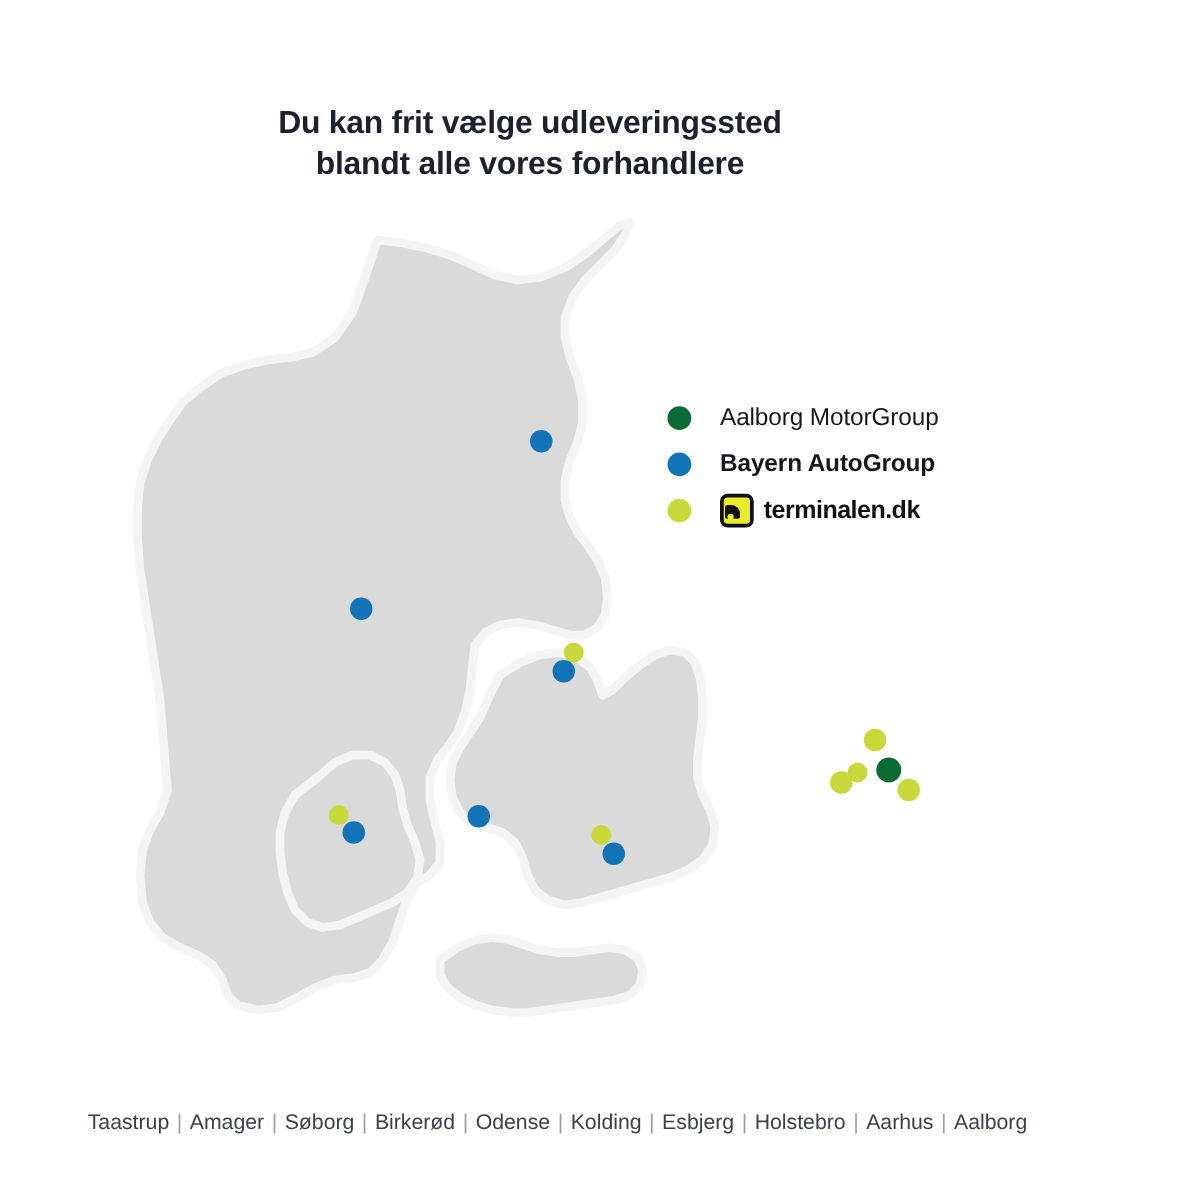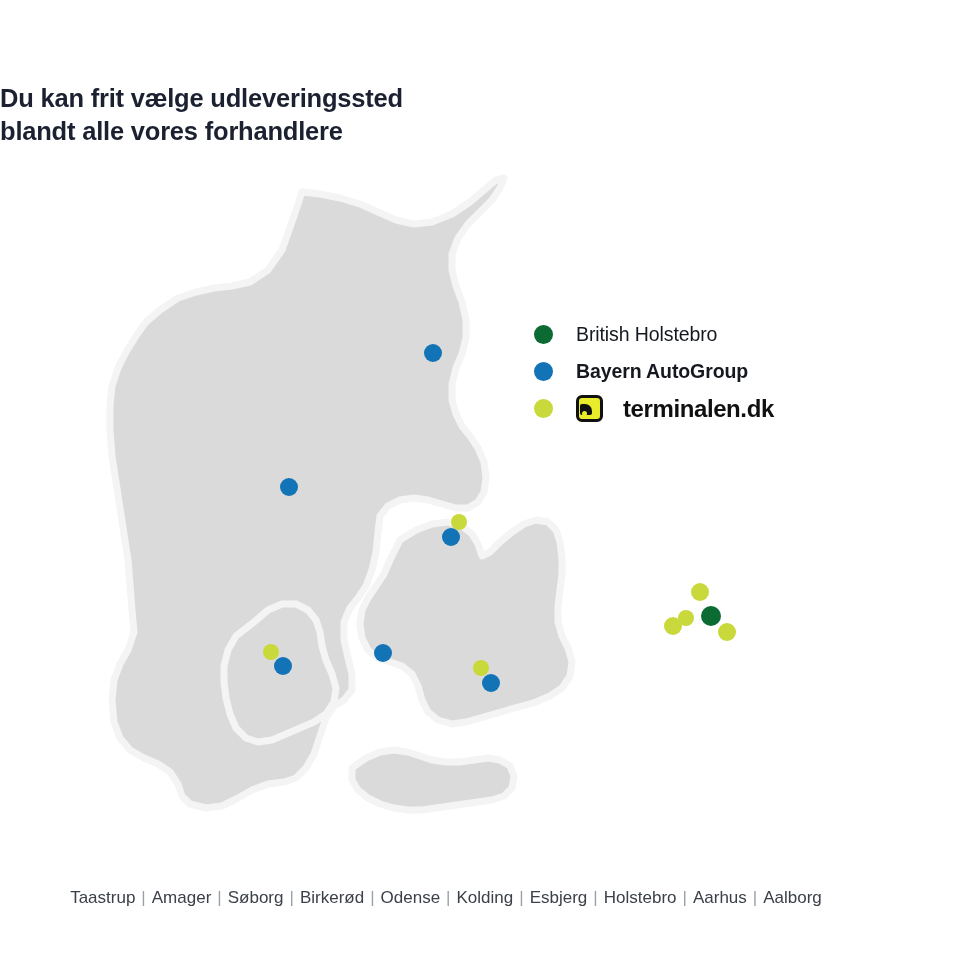--- a/index.html
+++ b/index.html
@@ -16,20 +16,22 @@
     overflow: hidden;
     position: relative;
   }
 
   
   .title-block {
     position: absolute;
     left: 0;
     top: 82px;
     width: 816px;
+    text-align: center;
+    padding-left: 16px;
   }
   .title-line {
     font-size: 25.5px;
     font-weight: bold;
     letter-spacing: -0.2px;
     line-height: 33px;
     color: #1b2130;
     white-space: nowrap;
   }
 
@@ -116,22 +118,22 @@
     content: "";
     position: absolute;
     left: 3px;
     top: 13px;
     width: 5px;
     height: 5px;
     background: #e8ec2a;
     border-radius: 50%;
   }
   .brand-text {
-    margin-left: 20px;
-    font-size: 24px;
+    margin-left: 8px;
+    font-size: 20px;
     font-weight: bold;
     color: #101010;
     letter-spacing: -0.4px;
     white-space: nowrap;
   }
 
   
   .city-bar {
     position: absolute;
     left: 0;
@@ -214,21 +216,21 @@
       <div class="marker" style="left: 673px; top: 456px; width: 18px; height: 18px; background: rgb(201, 216, 59);"></div>
       <div class="marker" style="left: 711px; top: 446px; width: 20px; height: 20px; background: rgb(11, 107, 51);"></div>
       <div class="marker" style="left: 727px; top: 462px; width: 18px; height: 18px; background: rgb(201, 216, 59);"></div>
     </div>
 </div>
 
 <div class="legend">
 
   <div class="legend-row">
     <span class="legend-swatch s-green"></span>
-    <span class="legend-label">British Holstebro</span>
+    <span class="legend-label">Aalborg MotorGroup</span>
   </div>
 
   <div class="legend-row">
     <span class="legend-swatch s-blue"></span>
     <span class="legend-label heavy">Bayern AutoGroup</span>
   </div>
 
   <div class="legend-row">
     <span class="legend-swatch s-lime"></span>
     <span class="legend-brand">

